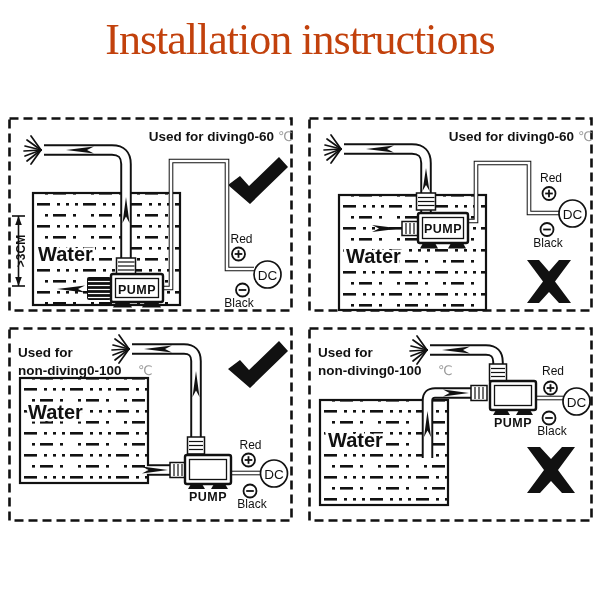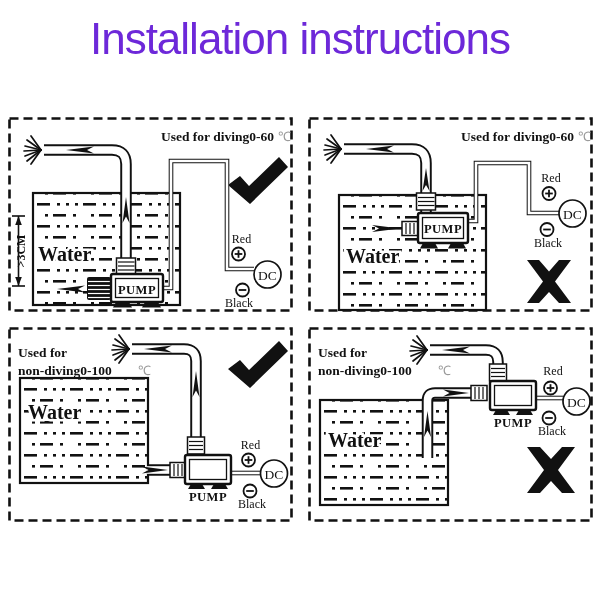--- a/index.html
+++ b/index.html
@@ -1,20 +1,20 @@
 <!DOCTYPE html>
 <html><head>
 <meta charset="utf-8">
 <style>
   html,body{margin:0;padding:0;background:#fff;}
   #stage{position:relative;width:600px;height:600px;background:#ffffff;overflow:hidden;
          font-family:"Liberation Sans","DejaVu Sans",sans-serif;}
   #main-title{position:absolute;left:0;top:14px;width:600px;text-align:center;
-         font-size:44px;font-weight:400;letter-spacing:-1px;color:#6d28d9;}
-  .panel{position:absolute;width:285px;height:195px;font-family:Liberation Serif, serif;}
+         font-size:44px;font-weight:400;letter-spacing:-1px;color:#c2410c;font-family:Liberation Serif, serif;}
+  .panel{position:absolute;width:285px;height:195px;}
   #p1{left:8px;top:117px;}  #p2{left:308px;top:117px;}
   #p3{left:8px;top:327px;}  #p4{left:308px;top:327px;}
   svg{display:block;}
   svg text{fill:#111;}
   .pborder{fill:none;stroke:#111;stroke-width:2.6;stroke-dasharray:9 5;}
   .ptitle{font-size:13.5px;font-weight:bold;}
   .temp{font-size:13px;font-weight:400;fill:#9a9a9a;}
   .tank{stroke:#111;stroke-width:2.2;}
   .pipe-o{fill:none;stroke:#111;stroke-width:11.5;}
   .pipe-i{fill:none;stroke:#fff;stroke-width:7.6;}

